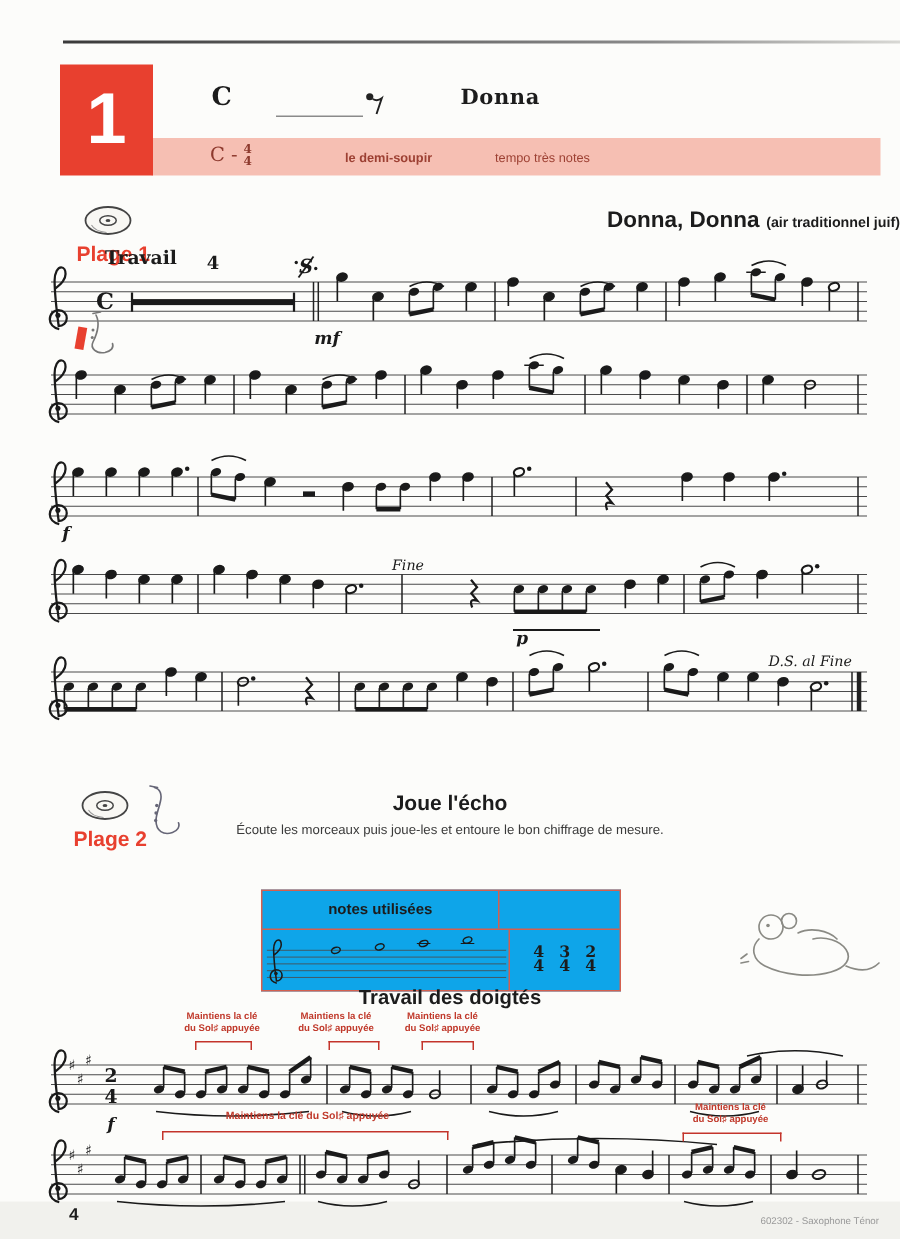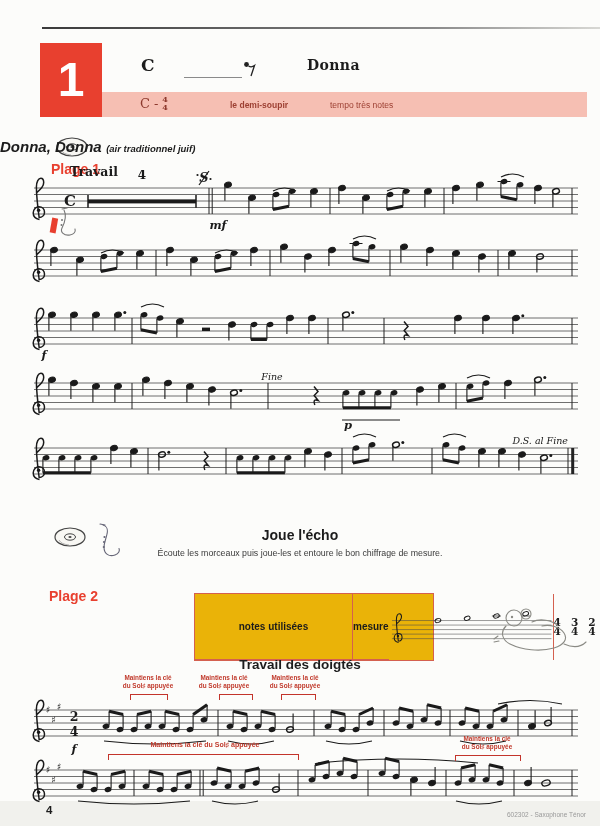--- a/index.html
+++ b/index.html
@@ -22,39 +22,39 @@
   .hdr-presto{left:307px;top:57px;font-family:"DejaVu Serif",serif;font-weight:bold;font-size:14px;
               letter-spacing:.4px;z-index:2;}
   .band-eq{left:140px;top:96px;z-index:2;color:#8e3a2e;font-family:"DejaVu Serif",serif;
            font-size:13px;display:flex;align-items:center;gap:4px;}
   .bfrac{display:inline-flex;flex-direction:column;align-items:center;font-size:8px;
          font-weight:bold;line-height:.95;}
   .band-demi{left:230px;top:100px;z-index:2;color:#9d4033;font-size:8.5px;font-weight:bold;}
   .band-tempo{left:330px;top:100px;z-index:2;color:#9d4033;font-size:8.5px;}
   
   .cd1{left:55px;top:136px;z-index:2;} .plage1{left:51px;top:161px;}
-  .cd2{left:53px;top:526px;z-index:2;} .plage2{left:49px;top:551px;margin-top:37px;}
+  .cd2{left:53px;top:526px;z-index:2;} .plage2{left:49px;top:551px;}
   .plage{color:#e8402f;font-weight:bold;font-size:14px;z-index:2;}
   .saxdoodle{left:92px;top:521px;z-index:2;}
   .fing{left:46px;top:206px;z-index:3;}
   
-  .title1{left:0;right:0;top:138px;text-align:left;z-index:2;font-style:italic;}
+  .title1{left:0;right:0;top:138px;text-align:right;z-index:2;}
   .title1 .t{font-size:15px;font-weight:bold;}
   .title1 .sub{font-size:9.5px;font-weight:bold;}
   .andante{left:70px;top:164px;font-family:"DejaVu Serif",serif;font-weight:bold;font-size:12.5px;z-index:2;}
   .title2{left:0;right:0;top:527px;text-align:center;font-size:14px;font-weight:bold;z-index:2;}
   .instr{left:0;right:0;top:548px;text-align:center;font-size:8.8px;color:#3a3a3a;z-index:2;}
   .title3{left:0;right:0;top:657px;text-align:center;font-size:13.5px;font-weight:bold;z-index:2;}
   
   .staff{left:28px;z-index:2;}
   .st1{top:170px;} .st2{top:232px;} .st3{top:300px;} .st4{top:365px;} .st5{top:430px;}
   .st6{top:692px;} .st7{top:752px;}
   
-  .etable{left:194px;top:593px;width:238px;height:66px;border:1.4px solid #d4604f;z-index:2;
-          display:flex;flex-direction:row;background:#eab308;}
+  .etable{left:174px;top:593px;width:238px;height:66px;border:1.4px solid #d4604f;z-index:2;
+          display:flex;flex-direction:column;background:#0ea5e9;}
   .erow{display:flex;flex:0 0 25px;border-bottom:1.2px solid #d4604f;}
   .erow2{display:flex;flex:1;}
   .cnotes{flex:0 0 157px;border-right:1.2px solid #d4604f;display:flex;align-items:center;justify-content:center;}
   .cmeasure{flex:1;display:flex;align-items:center;justify-content:center;}
   .thead{font-size:10px;font-weight:bold;}
   .fr{display:flex;flex-direction:column;align-items:center;font-family:"DejaVu Serif",serif;
       font-weight:bold;font-size:10.5px;line-height:.9;}
   .cmeasure2{flex:1;display:flex;align-items:center;justify-content:center;gap:10px;}
   .mouse{left:492px;top:596px;z-index:2;}
   
@@ -449,21 +449,20 @@
     <circle cx="12.5" cy="16" r="1.1" fill="#667"></circle>
     <circle cx="12" cy="21" r="1.1" fill="#667"></circle>
     <circle cx="11.8" cy="26" r="1.1" fill="#667"></circle>
   </svg>
   <div class="abs title2">Joue l'écho</div>
   <div class="abs instr">Écoute les morceaux puis joue-les et entoure le bon chiffrage de mesure.</div>
 
   <div class="abs etable">
     <div class="erow">
       <div class="cnotes thead">notes utilisées</div>
-      <div class="cmeasure thead">mesure</div>
     </div>
     <div class="erow2">
       <div class="cnotes">
         <svg width="164" height="39" viewBox="0 0 235 56">
             <line x1="4" x2="233" y1="18" y2="18" stroke="#4a4a4a" stroke-width="0.8"></line>
             <line x1="4" x2="233" y1="24.5" y2="24.5" stroke="#4a4a4a" stroke-width="0.8"></line>
             <line x1="4" x2="233" y1="31" y2="31" stroke="#4a4a4a" stroke-width="0.8"></line>
             <line x1="4" x2="233" y1="37.5" y2="37.5" stroke="#4a4a4a" stroke-width="0.8"></line>
             <line x1="4" x2="233" y1="44" y2="44" stroke="#4a4a4a" stroke-width="0.8"></line>
             <path d="M13.5,49.5 c-4.2,-1 -6.3,-3.8 -6.3,-6.6 c0,-3.7 2.9,-6.2 5.8,-6.2 c3.3,0 5.5,2.5 5.5,5.5 c0,3.1 -2.5,5.2 -5.4,5.2 M13.2,48 c-1.6,-12 -2.8,-24 -2.8,-31 c0,-5.2 2.1,-8.8 4.4,-8.8 c1.9,0 2.9,2.1 2.9,4.4 c0,3.8 -2.7,6.6 -6.7,9.7" fill="none" stroke="#1a1a1a" stroke-width="1.5"></path>

